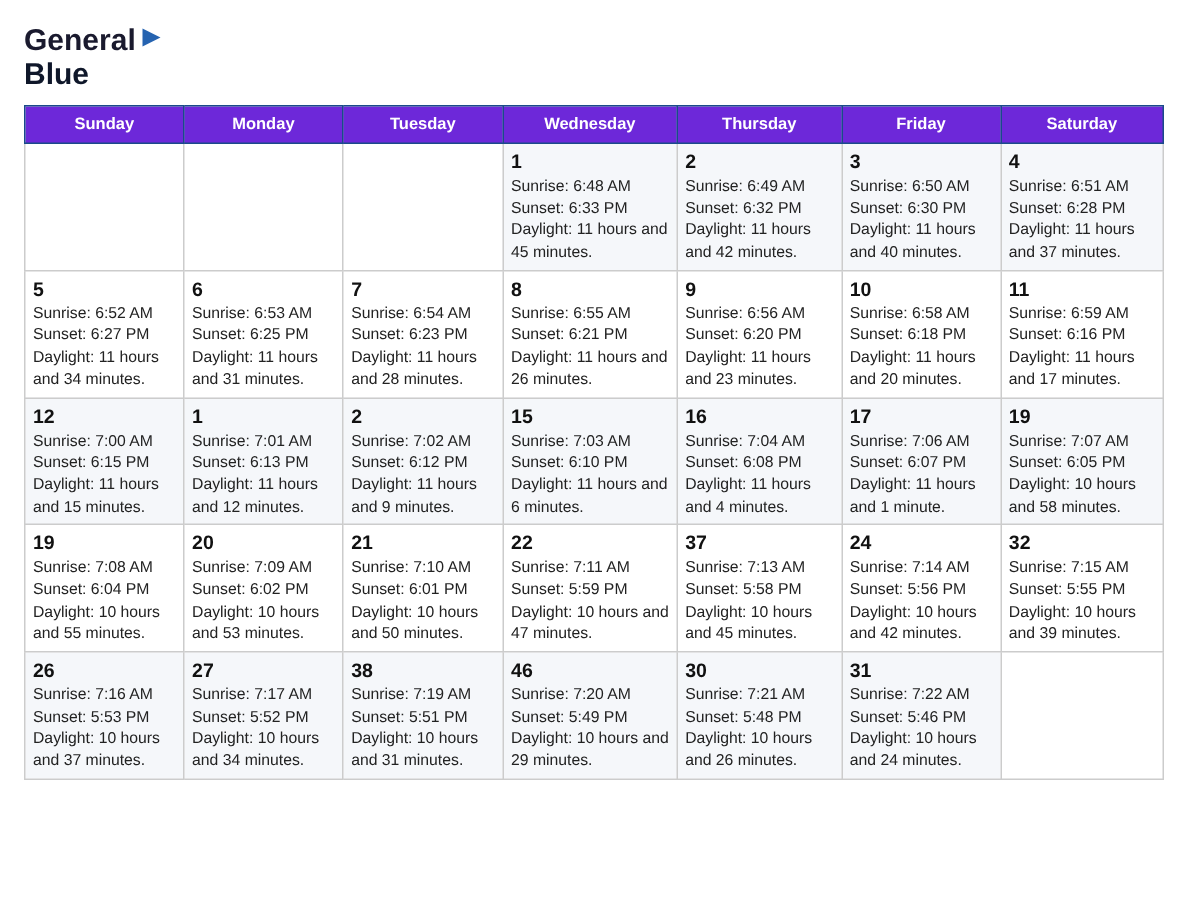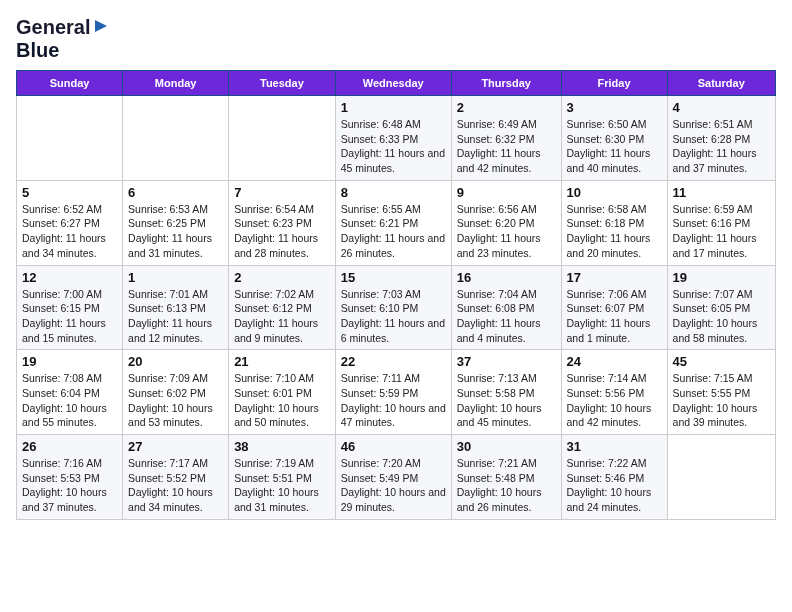--- a/index.html
+++ b/index.html
@@ -212,21 +212,21 @@
         </td>
         <td>
           <div class="day-num">37</div>
           <div class="cell-content">Sunrise: 7:13 AM<br>Sunset: 5:58 PM<br>Daylight: 10 hours and 45 minutes.</div>
         </td>
         <td>
           <div class="day-num">24</div>
           <div class="cell-content">Sunrise: 7:14 AM<br>Sunset: 5:56 PM<br>Daylight: 10 hours and 42 minutes.</div>
         </td>
         <td>
-          <div class="day-num">45</div>
+          <div class="day-num">32</div>
           <div class="cell-content">Sunrise: 7:15 AM<br>Sunset: 5:55 PM<br>Daylight: 10 hours and 39 minutes.</div>
         </td>
       </tr>
       <tr>
         <td>
           <div class="day-num">26</div>
           <div class="cell-content">Sunrise: 7:16 AM<br>Sunset: 5:53 PM<br>Daylight: 10 hours and 37 minutes.</div>
         </td>
         <td>
           <div class="day-num">27</div>

